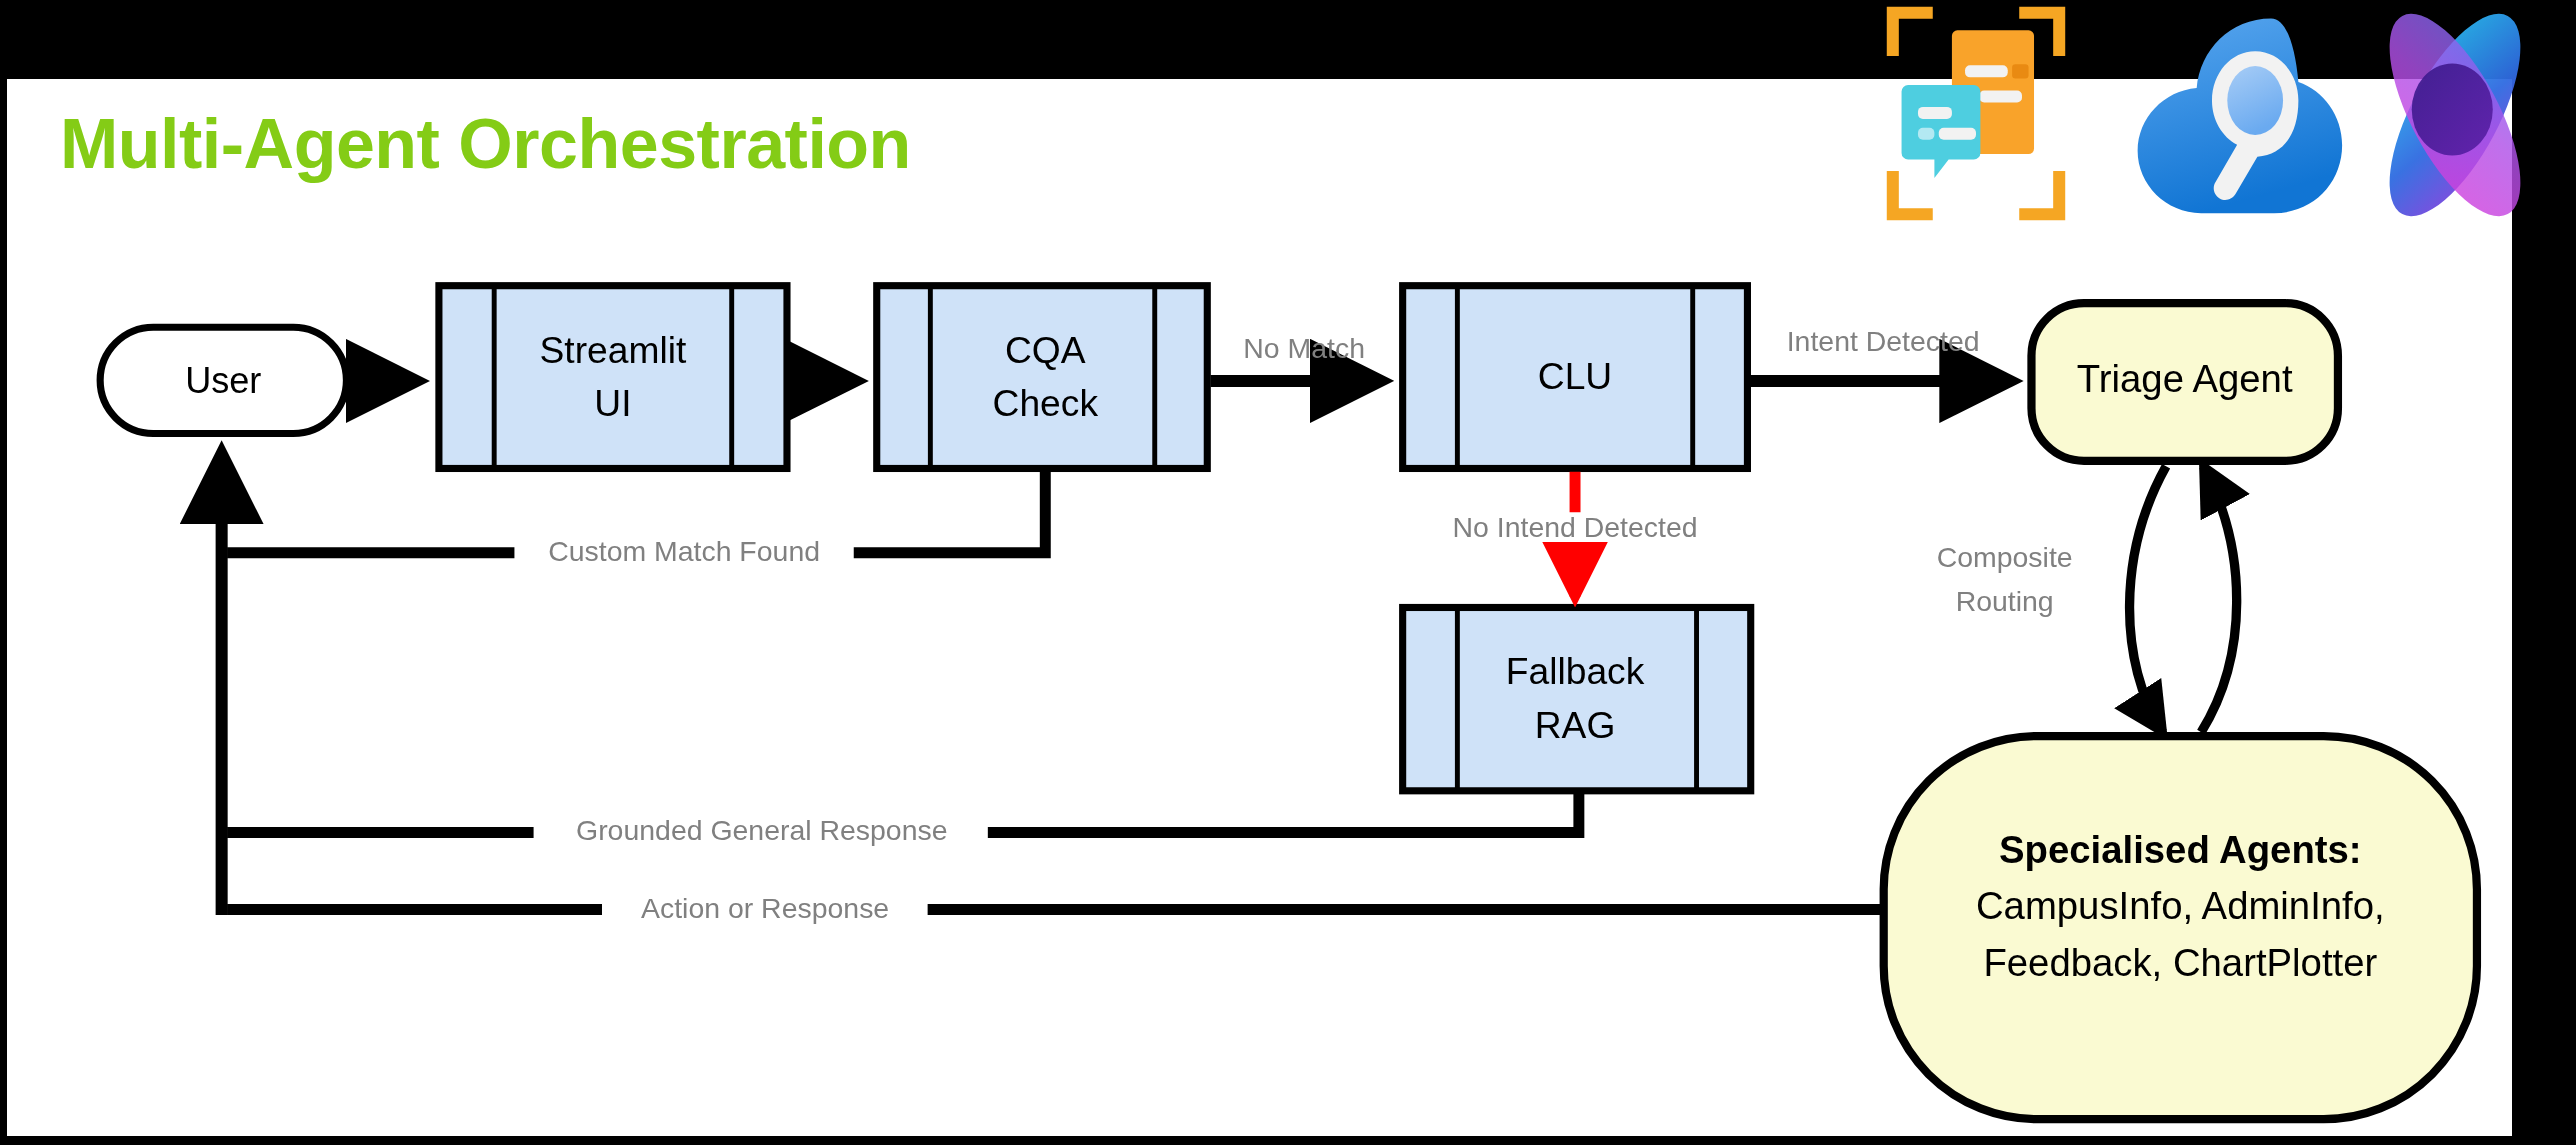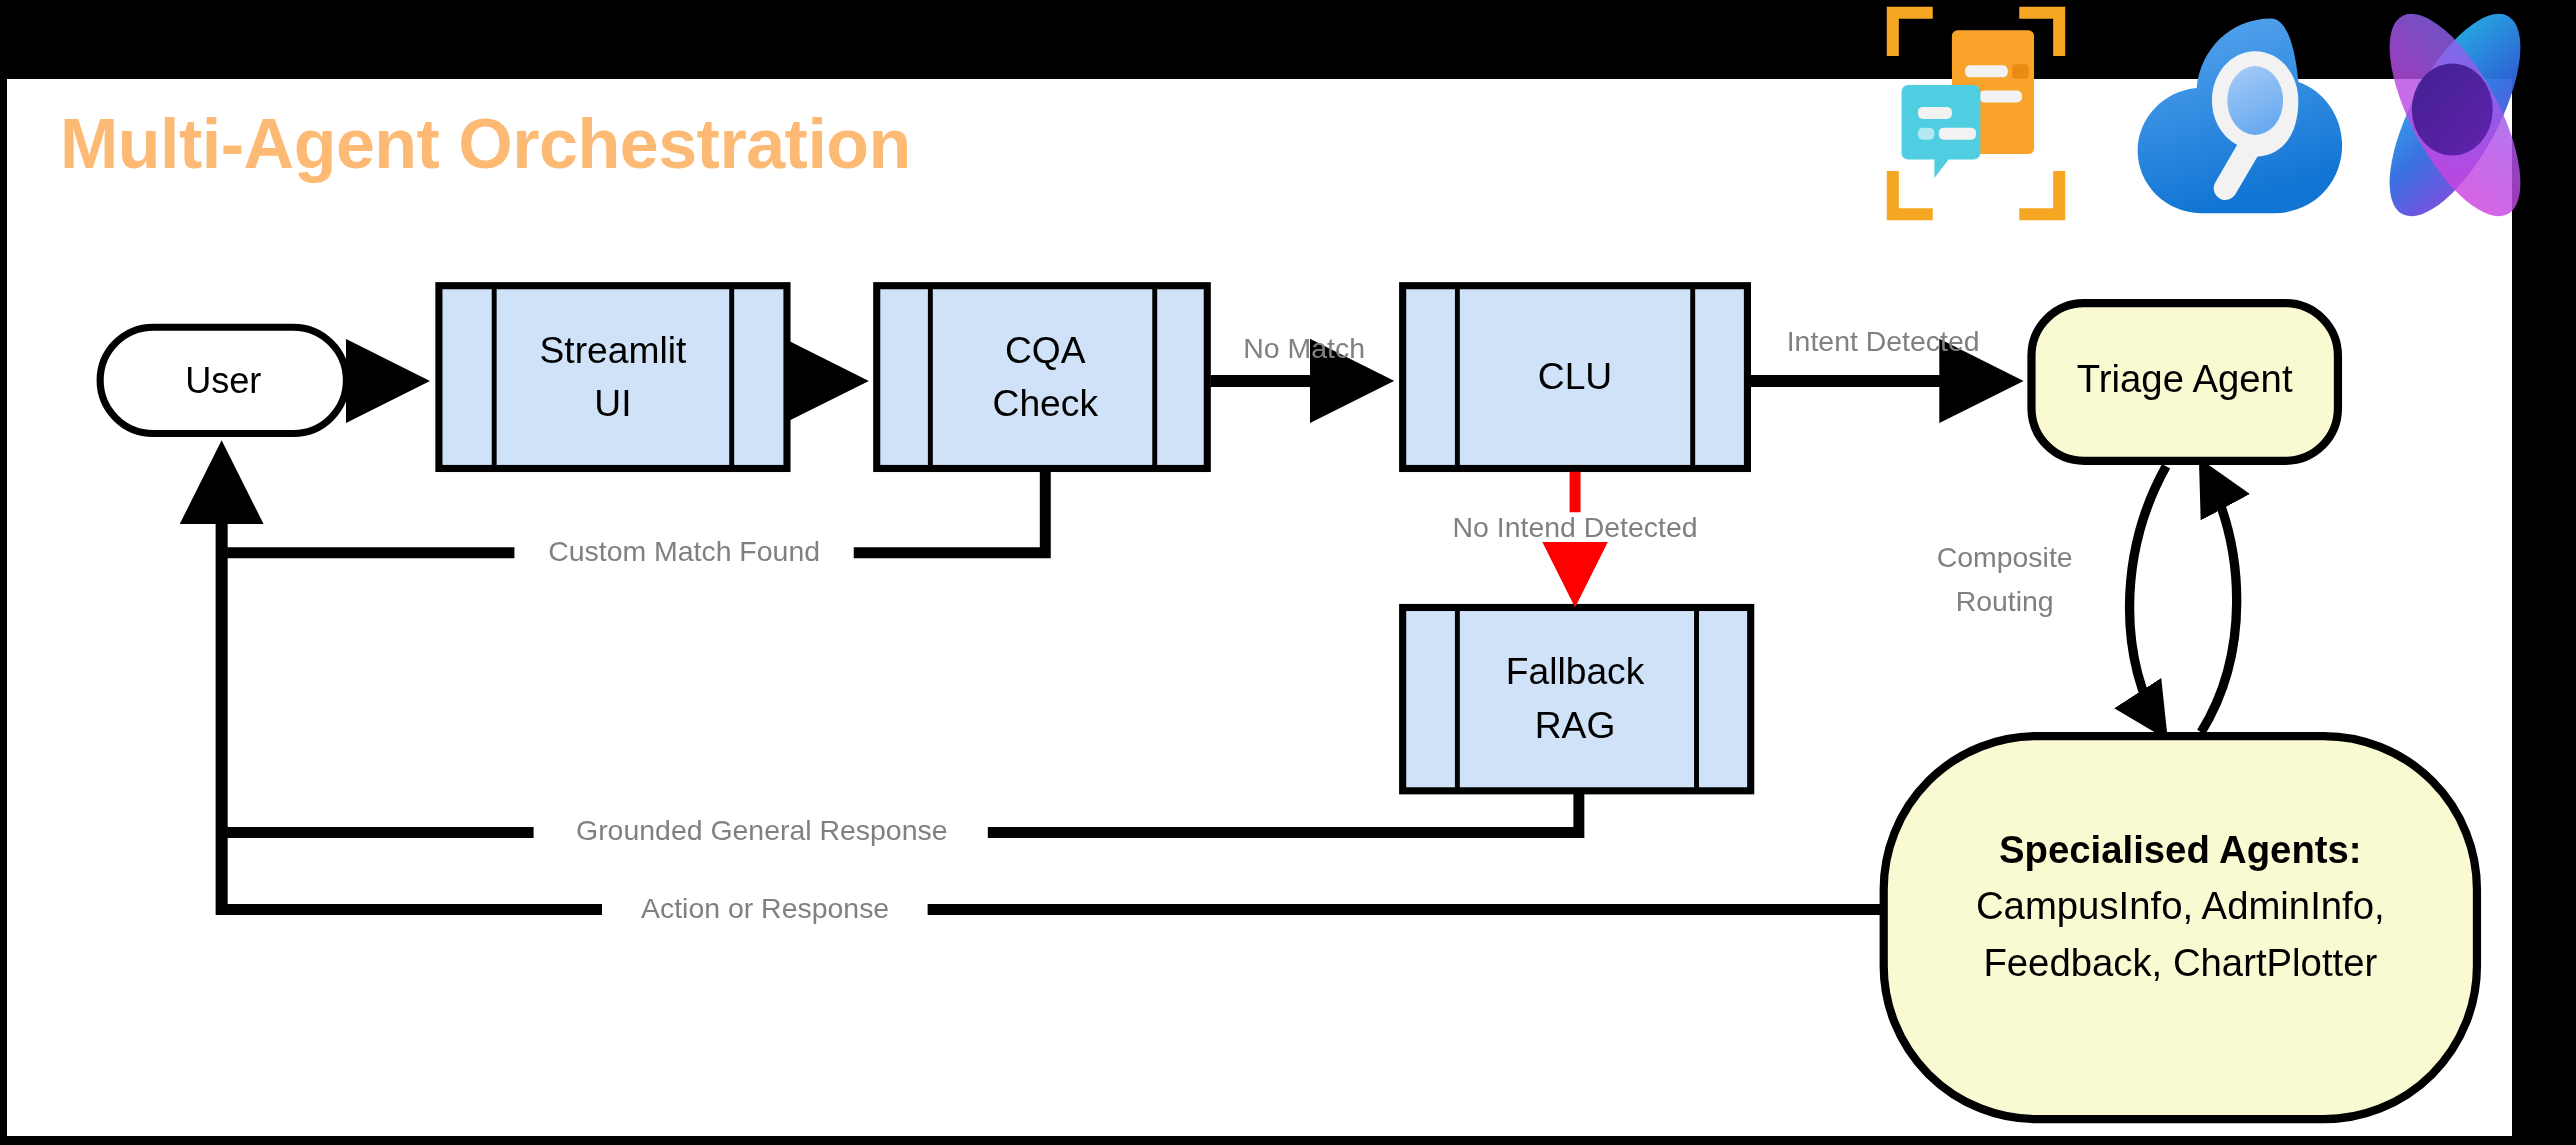--- a/index.html
+++ b/index.html
@@ -43,21 +43,21 @@
     dominant-baseline: middle;
     font-size: 52px;
   }
   .page-title {
     position: absolute;
     left: 60px;
     top: 104px;
     font-family: "Liberation Sans", sans-serif;
     font-size: 70px;
     font-weight: bold;
-    color: #fdba74;
+    color: #84cc16;
     letter-spacing: -0.5px;
     white-space: nowrap;
   }
   .logo {
     position: absolute;
   }
   #logo-language { left: 1872px; top: 4.4px; width: 208px; height: 219px; }
   #logo-search   { left: 2107px; top: 13.7px; width: 257px; height: 219px; }
   #logo-foundry  { left: 2370px; top: 0px;  width: 170px; height: 230px; }
 </style>

